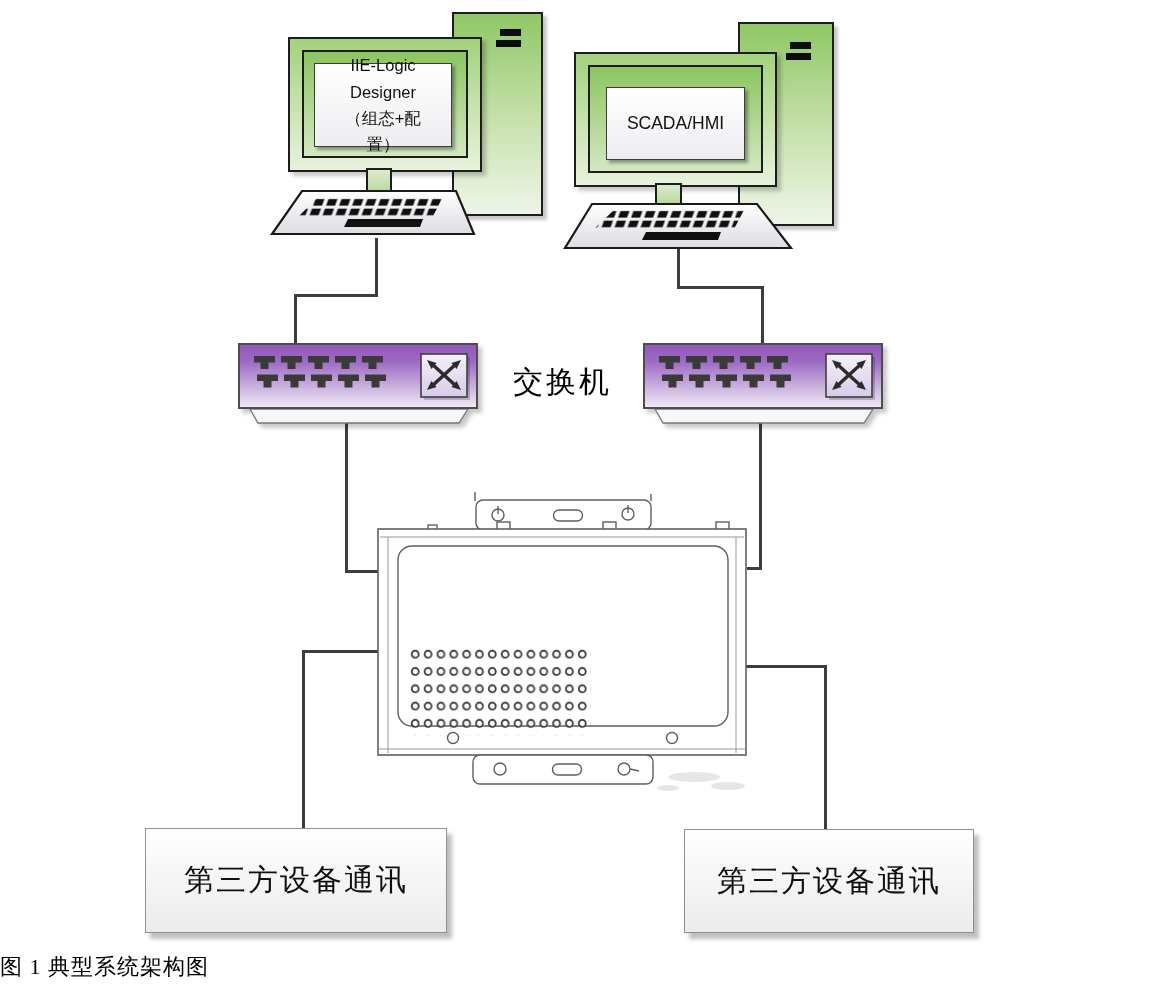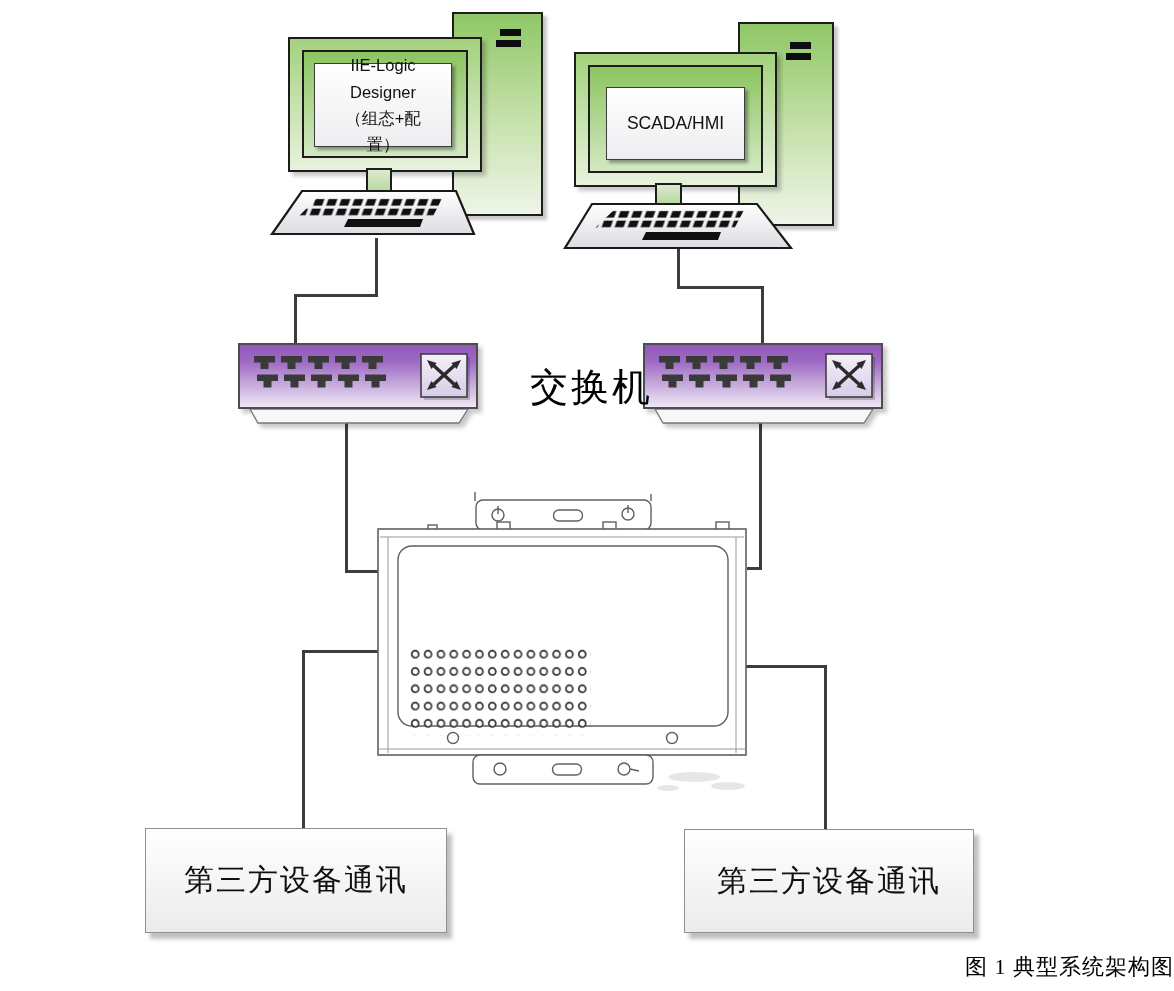--- a/index.html
+++ b/index.html
@@ -22,31 +22,31 @@
          border:1.5px solid #3c3c3c;box-shadow:3px 3px 3px rgba(0,0,0,.35);
          display:flex;align-items:center;justify-content:center;text-align:center;
          color:#111;}
   .stand{position:absolute;border:2px solid #1d1d1d;
          background:linear-gradient(180deg,#dcebcd 0%,#b7d89e 100%);}
   .kb{position:absolute;}
 
   .sw{position:absolute;width:244px;height:84px;filter:drop-shadow(4px 4px 2px rgba(0,0,0,.22));}
 
   .switch-label{position:absolute;font-family:"Liberation Serif",serif;color:#000;
-         font-size:38px;letter-spacing:3px;white-space:nowrap;margin-left:17px;}
+         font-size:30px;letter-spacing:3px;white-space:nowrap;}
 
   .device{position:absolute;}
 
   .endpoint{position:absolute;border:1px solid #8f8f8f;
          background:linear-gradient(180deg,#ffffff 0%,#ebebeb 100%);
          box-shadow:5px 6px 4px rgba(0,0,0,.25);
          display:flex;align-items:center;justify-content:center;
          font-family:"Liberation Serif",serif;font-size:30px;letter-spacing:2px;color:#101010;}
 
-  .caption{position:absolute;left:0;right:0;top:952px;text-align:right;
+  .caption{position:absolute;left:0;right:0;top:952px;text-align:left;
          font-family:"Liberation Serif",serif;font-size:22px;color:#000;letter-spacing:1px;}
 </style>
 </head>
 <body>
 
 <svg width="0" height="0" style="position:absolute" aria-hidden="true">
   <defs>
     <linearGradient id="swgrad" x1="0" y1="0" x2="0" y2="1">
       <stop offset="0" stop-color="#9257ba"></stop>
       <stop offset="0.28" stop-color="#9e6ac4"></stop>

